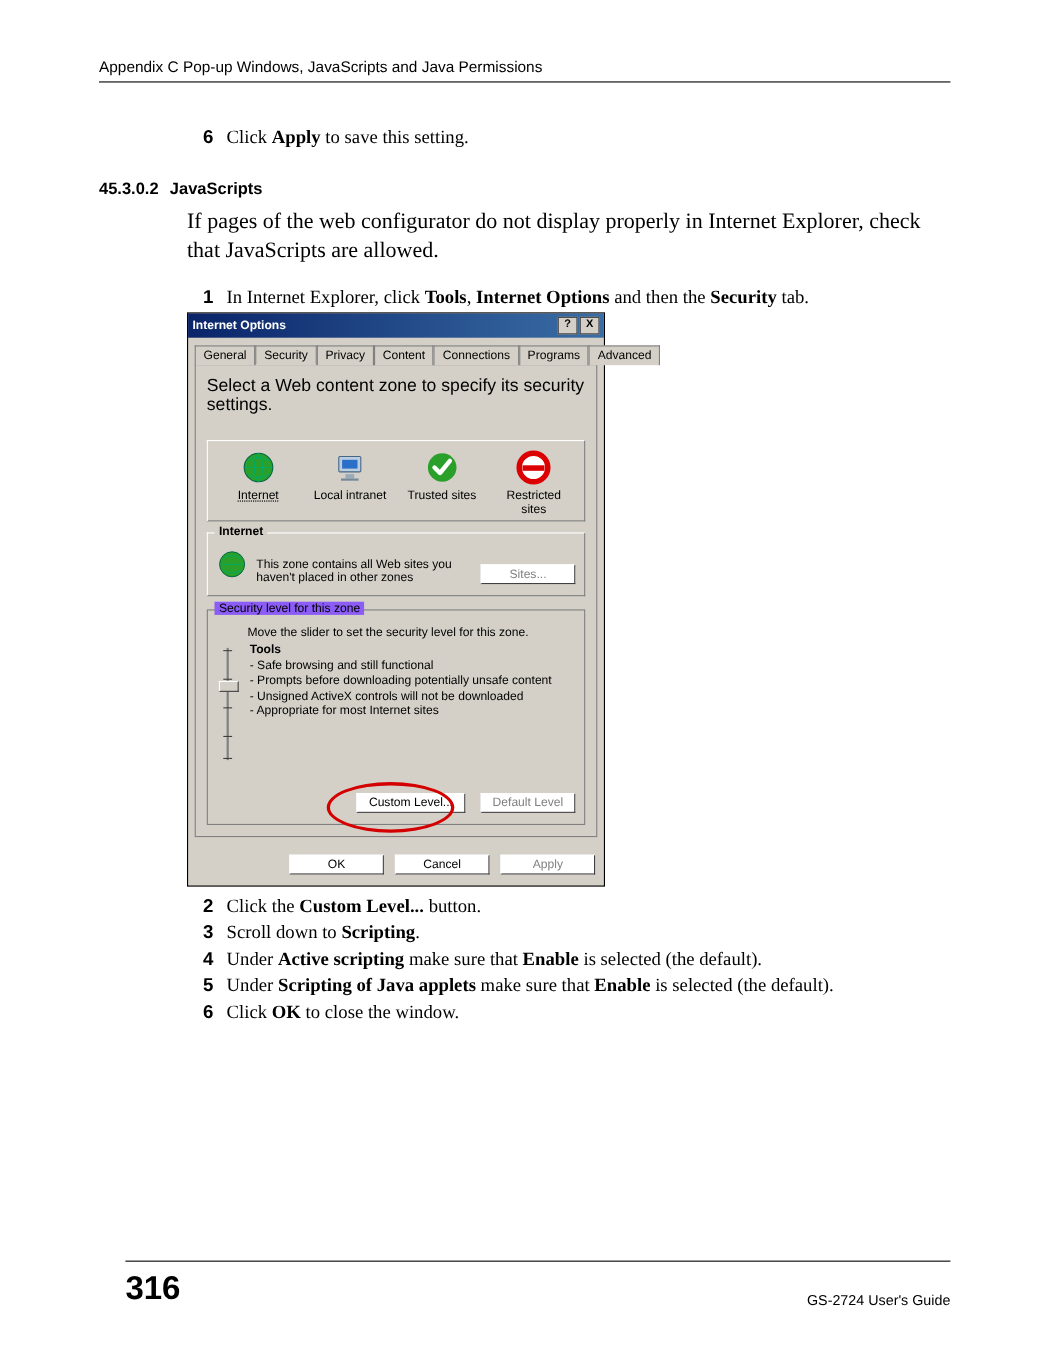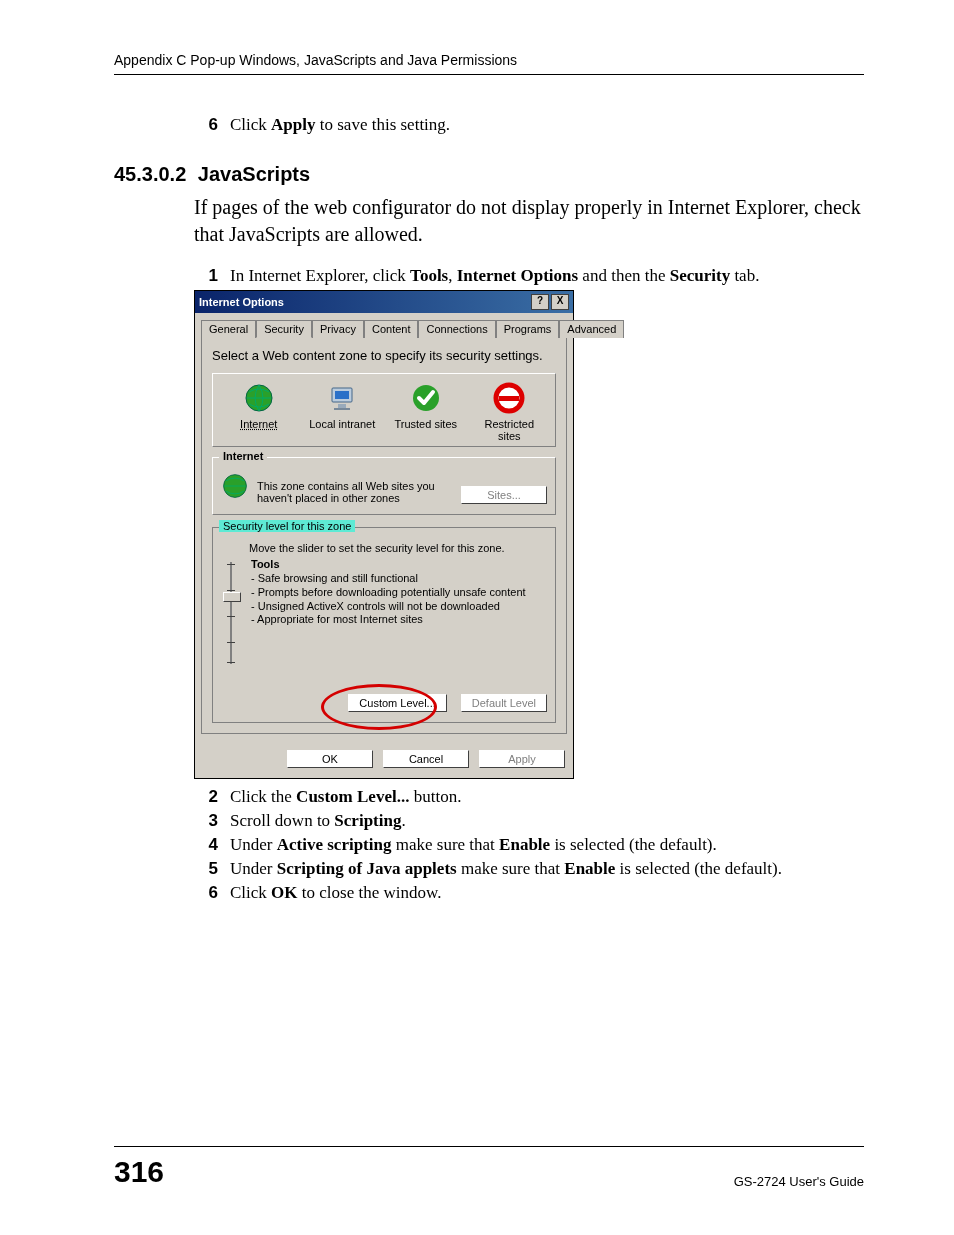--- a/index.html
+++ b/index.html
@@ -6,21 +6,21 @@
     margin: 0;
     padding: 0;
     font-family: "Times New Roman", Times, serif;
     background: #fff;
     color: #000;
     width: 954px;
     height: 1235px;
     position: relative;
   }
   .page {
-    padding: 52px 90px 0 114px;
+    padding: 52px 90px 0 90px;
     box-sizing: border-box;
     position: relative;
     height: 100%;
   }
   .header-line {
     font-family: Arial, Helvetica, sans-serif;
     font-size: 14px;
     color: #000;
     padding-bottom: 6px;
     border-bottom: 1px solid #000;
@@ -38,21 +38,21 @@
     width: 24px;
     text-align: right;
     margin-right: 12px;
     flex: 0 0 auto;
   }
   .step-text { flex: 1; }
   .bold { font-weight: bold; }
   .section-heading {
     font-family: Arial, Helvetica, sans-serif;
     font-weight: bold;
-    font-size: 20px;
+    font-size: 15px;
     margin: 28px 0 8px 0;
   }
   .section-heading .num { margin-right: 6px; }
   .para {
     font-size: 20px;
     margin: 2px 0 18px 80px;
     line-height: 1.35;
   }
   .fig-caption {
     font-family: Arial, Helvetica, sans-serif;
@@ -113,21 +113,21 @@
     background: #d4d0c8;
     border-bottom: 1px solid #d4d0c8;
     z-index: 2;
   }
   .tab-body {
     border: 1px solid #808080;
     margin: 0 6px 6px 6px;
     padding: 10px 10px 10px 10px;
     background: #d4d0c8;
   }
-  .zone-instr { margin-bottom: 10px; font-size: 13px; }
+  .zone-instr { margin-bottom: 22px; font-size: 16px; }
 
   .zone-icons {
     display: flex;
     justify-content: space-around;
     align-items: flex-start;
     border: 1px solid #fff;
     border-right-color:#808080; border-bottom-color:#808080;
     padding: 8px 4px 4px 4px;
     margin-bottom: 10px;
   }
@@ -181,21 +181,21 @@
 
   .sec-group {
     border: 1px solid #808080;
     position: relative;
     padding: 14px 8px 10px 8px;
     margin-top: 12px;
   }
   .sec-group > .legend {
     position: absolute;
     top: -8px; left: 6px;
-    background: #5eead4;
+    background: #8b5cf6;
     padding: 0 4px;
     font-size: 11px;
     text-align: right;
   }
   .slider-row {
     display: flex;
     align-items: flex-start;
     gap: 10px;
     margin-top: 4px;
   }

